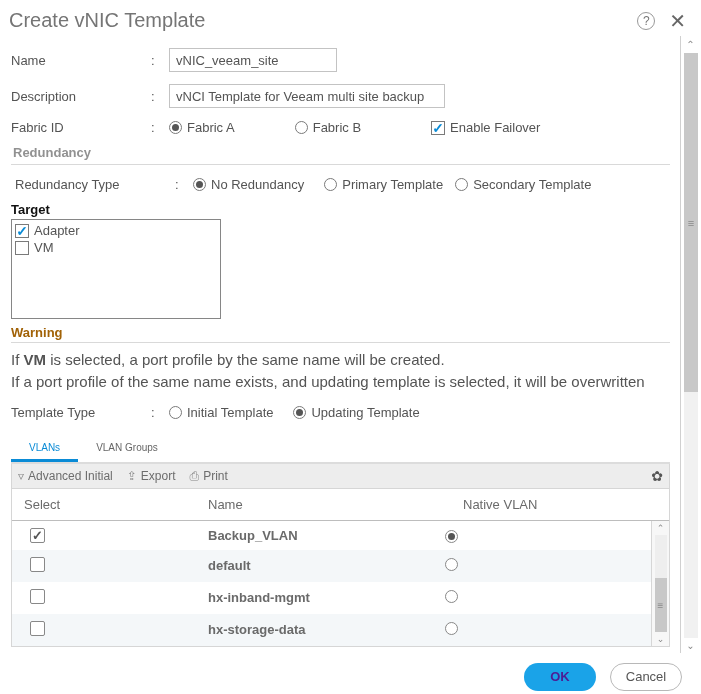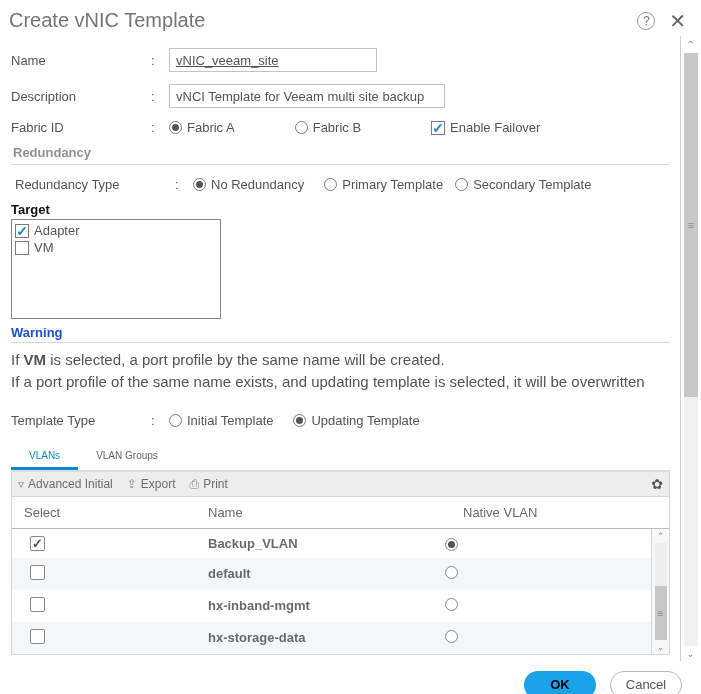--- a/index.html
+++ b/index.html
@@ -24,21 +24,21 @@
   .radio .dot { width: 13px; height: 13px; border-radius: 50%; border: 1px solid #7a7a7a; margin-right: 5px; display:inline-flex; align-items:center; justify-content:center; background:#fff;}
   .radio .dot.sel::after { content:""; width: 7px; height: 7px; border-radius:50%; background:#555; display:block;}
   .chk { display:inline-flex; align-items:center; cursor:pointer;}
   .chk .box { width:14px; height:14px; border:1px solid #7a7a7a; margin-right:5px; display:inline-flex; align-items:center; justify-content:center; background:#fff;}
   .chk .box.sel { color: #0a8bd6; font-size: 14px; font-weight: bold; line-height: 1;}
   .section-head { font-weight: 600; color: #919191; padding: 4px 0 2px 2px;}
   .hrline { border: none; border-top: 1px solid #d9d9d9; margin: 2px 0 6px 0;}
   .target-title { font-weight: bold; color:#111; margin-top:4px;}
   .target-box { border:1px solid #868686; width: 210px; height: 100px; margin-top:2px; padding:3px;}
   .target-box .chk { display:flex; margin-bottom:2px;}
-  .warn-head { font-weight:600; color:#1d4ed8; margin-top:6px;}
+  .warn-head { font-weight:600; color:#a16207; margin-top:6px;}
   .warn-text { font-size:15px; color:#545454; line-height:1.45; margin-top:6px;}
   .tabs { display:flex; border-bottom:2px solid #dcdcdc; margin-top:8px;}
   .tab { padding:8px 18px 6px 18px; cursor:pointer; color:#666; font-size:10px; border-bottom:3px solid transparent;}
   .tab.active { color:#0a8bd6; border-bottom:3px solid #0a8bd6; font-weight:500;}
   .toolbar { display:flex; align-items:center; background:#ededed; border:1px solid #d6d6d6; border-top:none; padding:4px 6px; font-size:12px; color:#6d6d6d;}
   .tool { display:inline-flex; align-items:center; margin-right:14px; cursor:pointer;}
   .tool .ic { margin-right:4px; font-size:12px; color:#888;}
   .toolbar .spacer { flex:1;}
   .gear { font-size:14px; color:#555; cursor:pointer;}
   .grid { border:1px solid #d6d6d6; border-top:none;}
@@ -56,41 +56,41 @@
   .smallchk.sel { color:#555; font-size:13px; font-weight:bold;}
   .smallradio { width:13px; height:13px; border-radius:50%; border:1px solid #888; display:inline-flex; align-items:center; justify-content:center; background:#fff; cursor:pointer;}
   .smallradio.sel::after { content:""; width:7px; height:7px; border-radius:50%; background:#555;}
   .gscroll { width:18px; border-left:1px solid #d6d6d6; display:flex; flex-direction:column; align-items:center; background:#f7f7f7;}
   .gscroll .up, .gscroll .down { font-size:9px; color:#888; height:14px; cursor:pointer; line-height:14px;}
   .gscroll .track { flex:1; width:12px; background:#eee; position:relative;}
   .gscroll .thumb { position:absolute; bottom:0; height:55%; width:12px; background:#c8c8c8;}
   .gscroll .grip { position:absolute; top:50%; left:50%; transform:translate(-50%,-50%); font-size:10px; color:#888;}
   .footer { display:flex; justify-content:flex-end; padding:10px 18px 14px 0; gap:14px;}
   .btn { min-width:72px; height:28px; border-radius:14px; font-size:13px; display:inline-flex; align-items:center; justify-content:center; cursor:pointer; border:1px solid transparent;}
-  .btn-ok { background:#1aa3e8; color:#000000; font-weight:600;}
+  .btn-ok { background:#1aa3e8; color:#4c1d95; font-weight:600;}
   .btn-cancel { background:#fff; border:1px solid #b8b8b8; color:#555;}
 </style>
 </head>
 <body>
 
 <div class="dialog">
 
   <div class="titlebar">
     <h1>Create vNIC Template</h1>
     <div class="help-btn">?</div>
     <div class="close-x">✕</div>
   </div>
 
   <div class="body-area">
     <div class="form-panel">
 
       <div class="row">
         <div class="label">Name</div>
         <div class="colon">:</div>
-        <input class="textin" style="width: 208px; text-decoration: underline;" value="vNIC_veeam_site">
+        <input class="textin" style="width: 168px;" value="vNIC_veeam_site">
       </div>
 
       <div class="row">
         <div class="label">Description</div>
         <div class="colon">:</div>
         <input class="textin" style="width: 276px;" value="vNCI Template for Veeam multi site backup">
       </div>
 
       <div class="row">
         <div class="label">Fabric ID</div>
@@ -143,21 +143,21 @@
         </span>
       </div>
 
       <div class="warn-head">Warning</div>
       <hr class="hrline">
       <div class="warn-text">
         <span>If </span><b>VM</b><span> is selected, a port profile by the same name will be created.</span><br>
         <span>If a port profile of the same name exists, and updating template is selected, it will be overwritten</span>
       </div>
 
-      <div class="row" style="margin-top:14px">
+      <div class="row" style="margin-top:6px">
         <div class="label">Template Type</div>
         <div class="colon">:</div>
         <span class="radio">
           <span class="dot"></span>
           <span>Initial Template</span>
         </span>
         <span class="radio">
           <span class="dot sel"></span>
           <span>Updating Template</span>
         </span>

